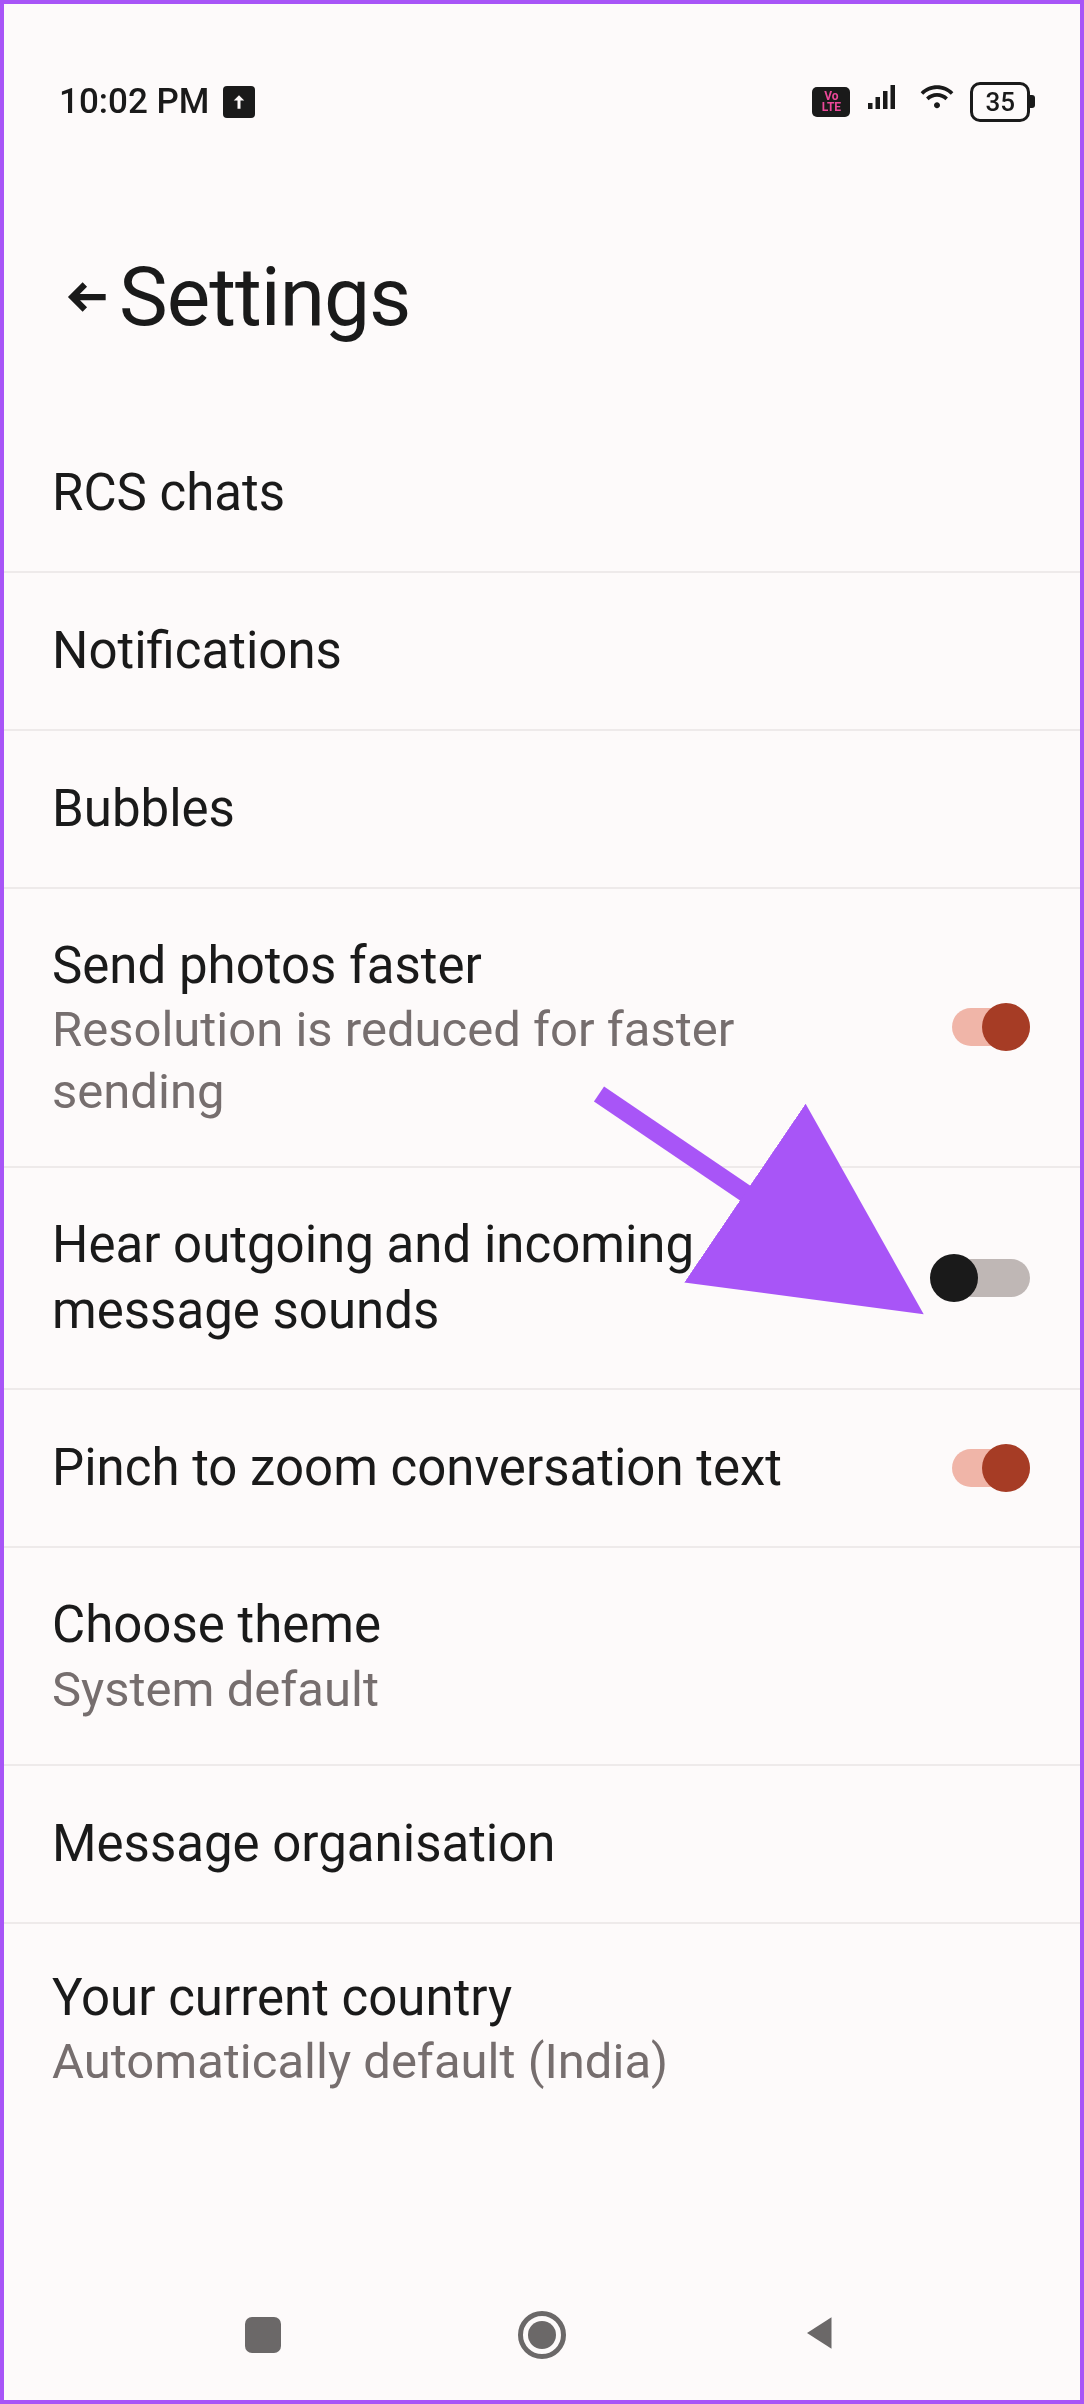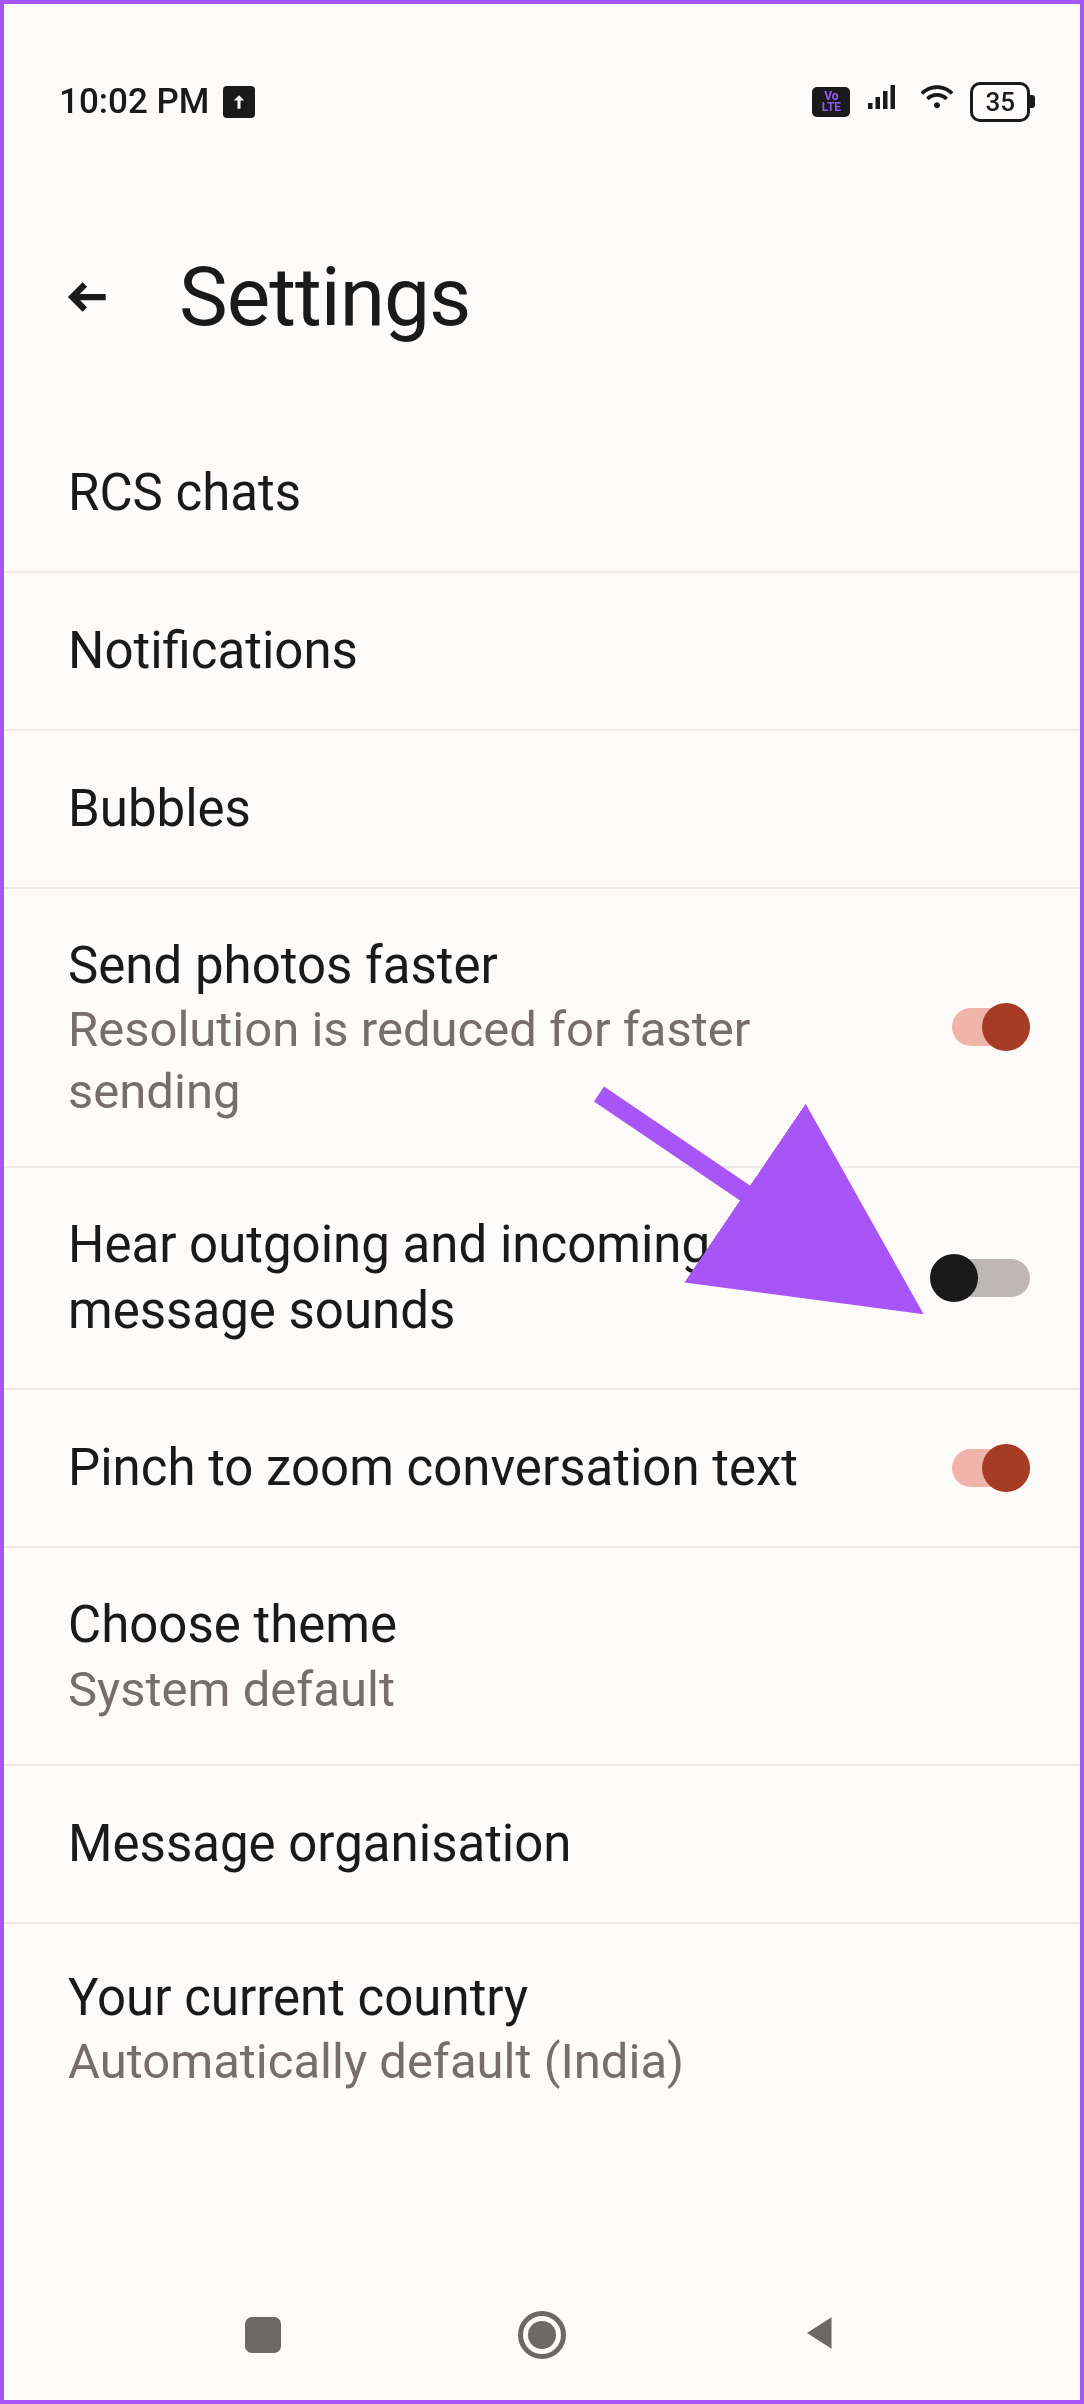--- a/index.html
+++ b/index.html
@@ -54,21 +54,21 @@
     }
     .volte-icon {
       width: 38px;
       height: 30px;
       background: #1a1a1a;
       border-radius: 5px;
       display: flex;
       align-items: center;
       justify-content: center;
       font-size: 12px;
-      color: #8b5cf6;
+      color: #ec4899;
       font-weight: bold;
       line-height: 0.9;
       text-align: center;
     }
     .signal-icon svg, .wifi-icon svg {
       width: 42px;
       height: 36px;
       fill: #1a1a1a;
     }
     .battery-icon {
@@ -91,21 +91,20 @@
       height: 40%;
       background: #1a1a1a;
       border-radius: 0 3px 3px 0;
     }
     
     
     .header {
       display: flex;
       align-items: center;
       padding: 105px 55px 70px 55px;
-      gap: 60px;
     }
     .back-arrow {
       width: 60px;
       height: 60px;
       display: flex;
       align-items: center;
       justify-content: center;
       cursor: pointer;
     }
     .back-arrow svg {
@@ -124,21 +123,21 @@
     
     
     .settings-list {
       display: flex;
       flex-direction: column;
     }
     .settings-item {
       display: flex;
       align-items: center;
       justify-content: space-between;
-      padding: 44px 50px 44px 64px;
+      padding: 44px 50px 44px 48px;
       border-bottom: 2px solid #eeeaea;
       cursor: pointer;
       min-height: 158px;
     }
     .item-text {
       flex: 1;
       padding-right: 30px;
     }
     .item-title {
       font-size: 51px;

